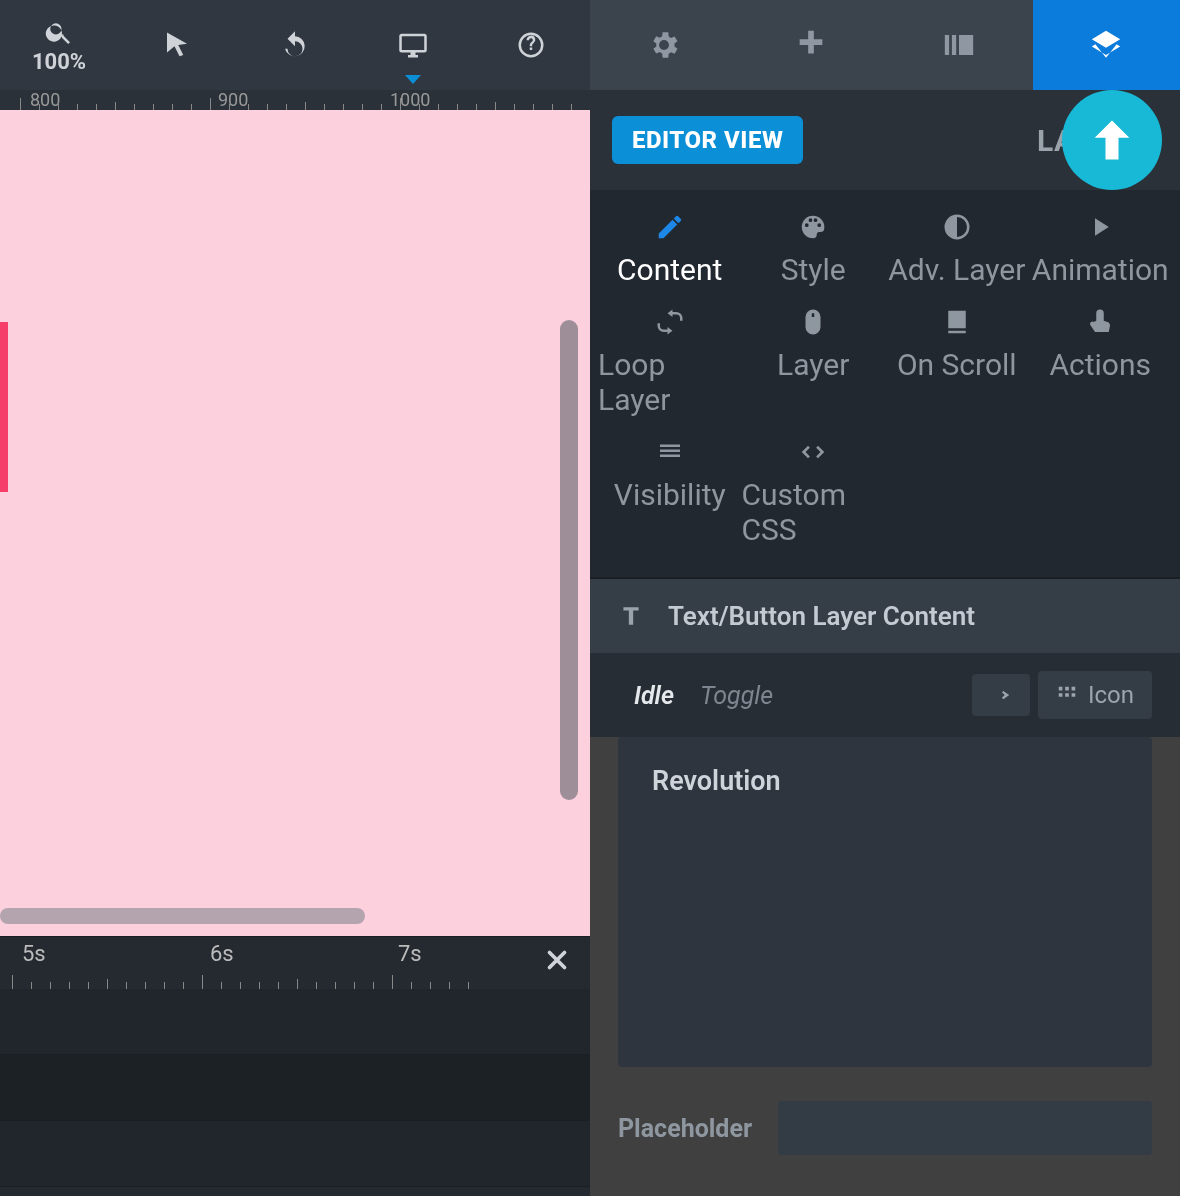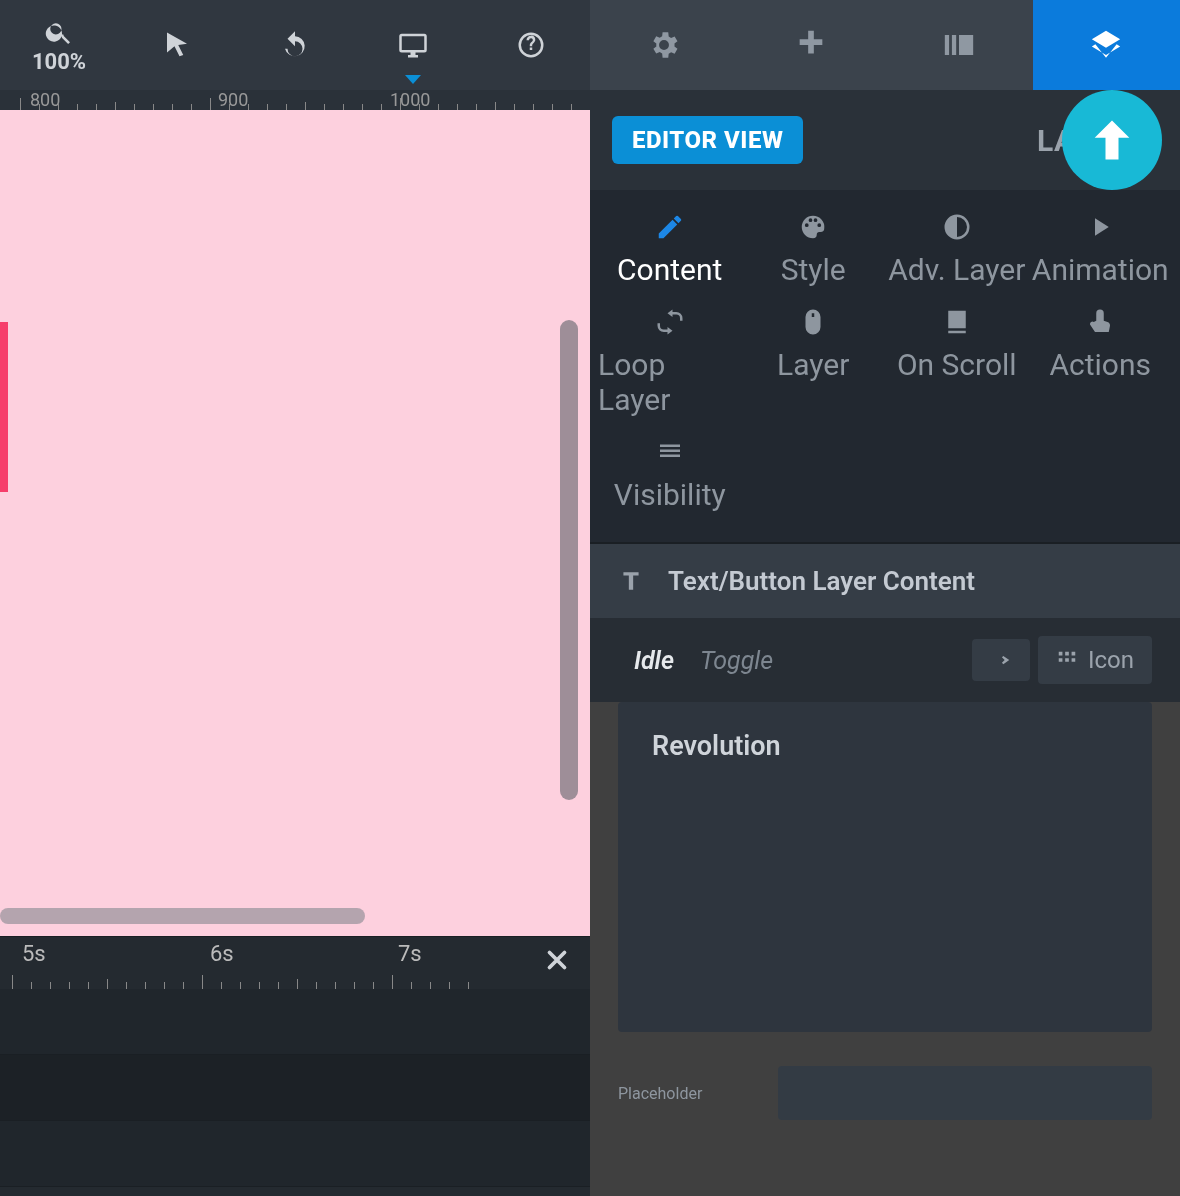--- a/index.html
+++ b/index.html
@@ -69,21 +69,21 @@
   .stab { font-size: 25px; color: #7d8690; margin-right: 26px; font-style: italic; }
   .stab.active { color: #e6e9ec; font-weight: 600; }
   .spacer { flex: 1; }
   .chip { background: #343c45; color: #9ba3ac; font-size: 24px; padding: 10px 18px; border-radius: 4px; margin-left: 8px; display: flex; align-items: center; gap: 10px; }
   .chip svg { width: 22px; height: 22px; fill: #9ba3ac; }
 
   .textarea { margin: 0 28px 28px 28px; background: #2e353e; height: 330px; border-radius: 4px; padding: 28px 34px; }
   .textarea-text { font-size: 27px; font-weight: 600; color: #cfd4da; }
 
   .field-row { display: flex; align-items: center; padding: 0 28px; height: 66px; }
-  .field-label { font-size: 16px; color: #8e969f; width: 160px; }
+  .field-label { font-size: 25px; color: #8e969f; width: 160px; font-weight: bold; }
   .field-input { flex: 1; background: #333b44; height: 54px; border-radius: 4px; }
 </style>
 </head>
 <body>
 
 <div class="app">
   <div class="left-pane">
     <div class="left-toolbar">
       <div class="tool">
         <svg viewBox="0 0 24 24">
@@ -289,20 +289,26 @@
             <path d="M9 11V5a3 3 0 0 1 6 0v6l3 1a3 3 0 0 1 2 3l-1 5H8l-4-6a2 2 0 0 1 3-2z"></path>
           </svg>
           <span>Actions</span>
         </div>
       <div class="prop">
           <svg viewBox="0 0 24 24">
             <path d="M4 6h16v2H4zm0 4h16v2H4zm0 4h16v2H4z" stroke-dasharray="2 2"></path>
           </svg>
           <span>Visibility</span>
         </div>
+      <div class="prop">
+          <svg viewBox="0 0 24 24">
+            <path d="M8 17l-5-5 5-5 1.5 1.5L6 12l3.5 3.5zM16 7l5 5-5 5-1.5-1.5L18 12l-3.5-3.5z"></path>
+          </svg>
+          <span>Custom CSS</span>
+        </div>
     </div>
 
     <div class="section-title">
       <svg viewBox="0 0 24 24">
           <path d="M5 4h14v3h-5v13h-4V7H5z"></path>
         </svg>
       <span>Text/Button Layer Content</span>
     </div>
 
     <div class="subtabs">

